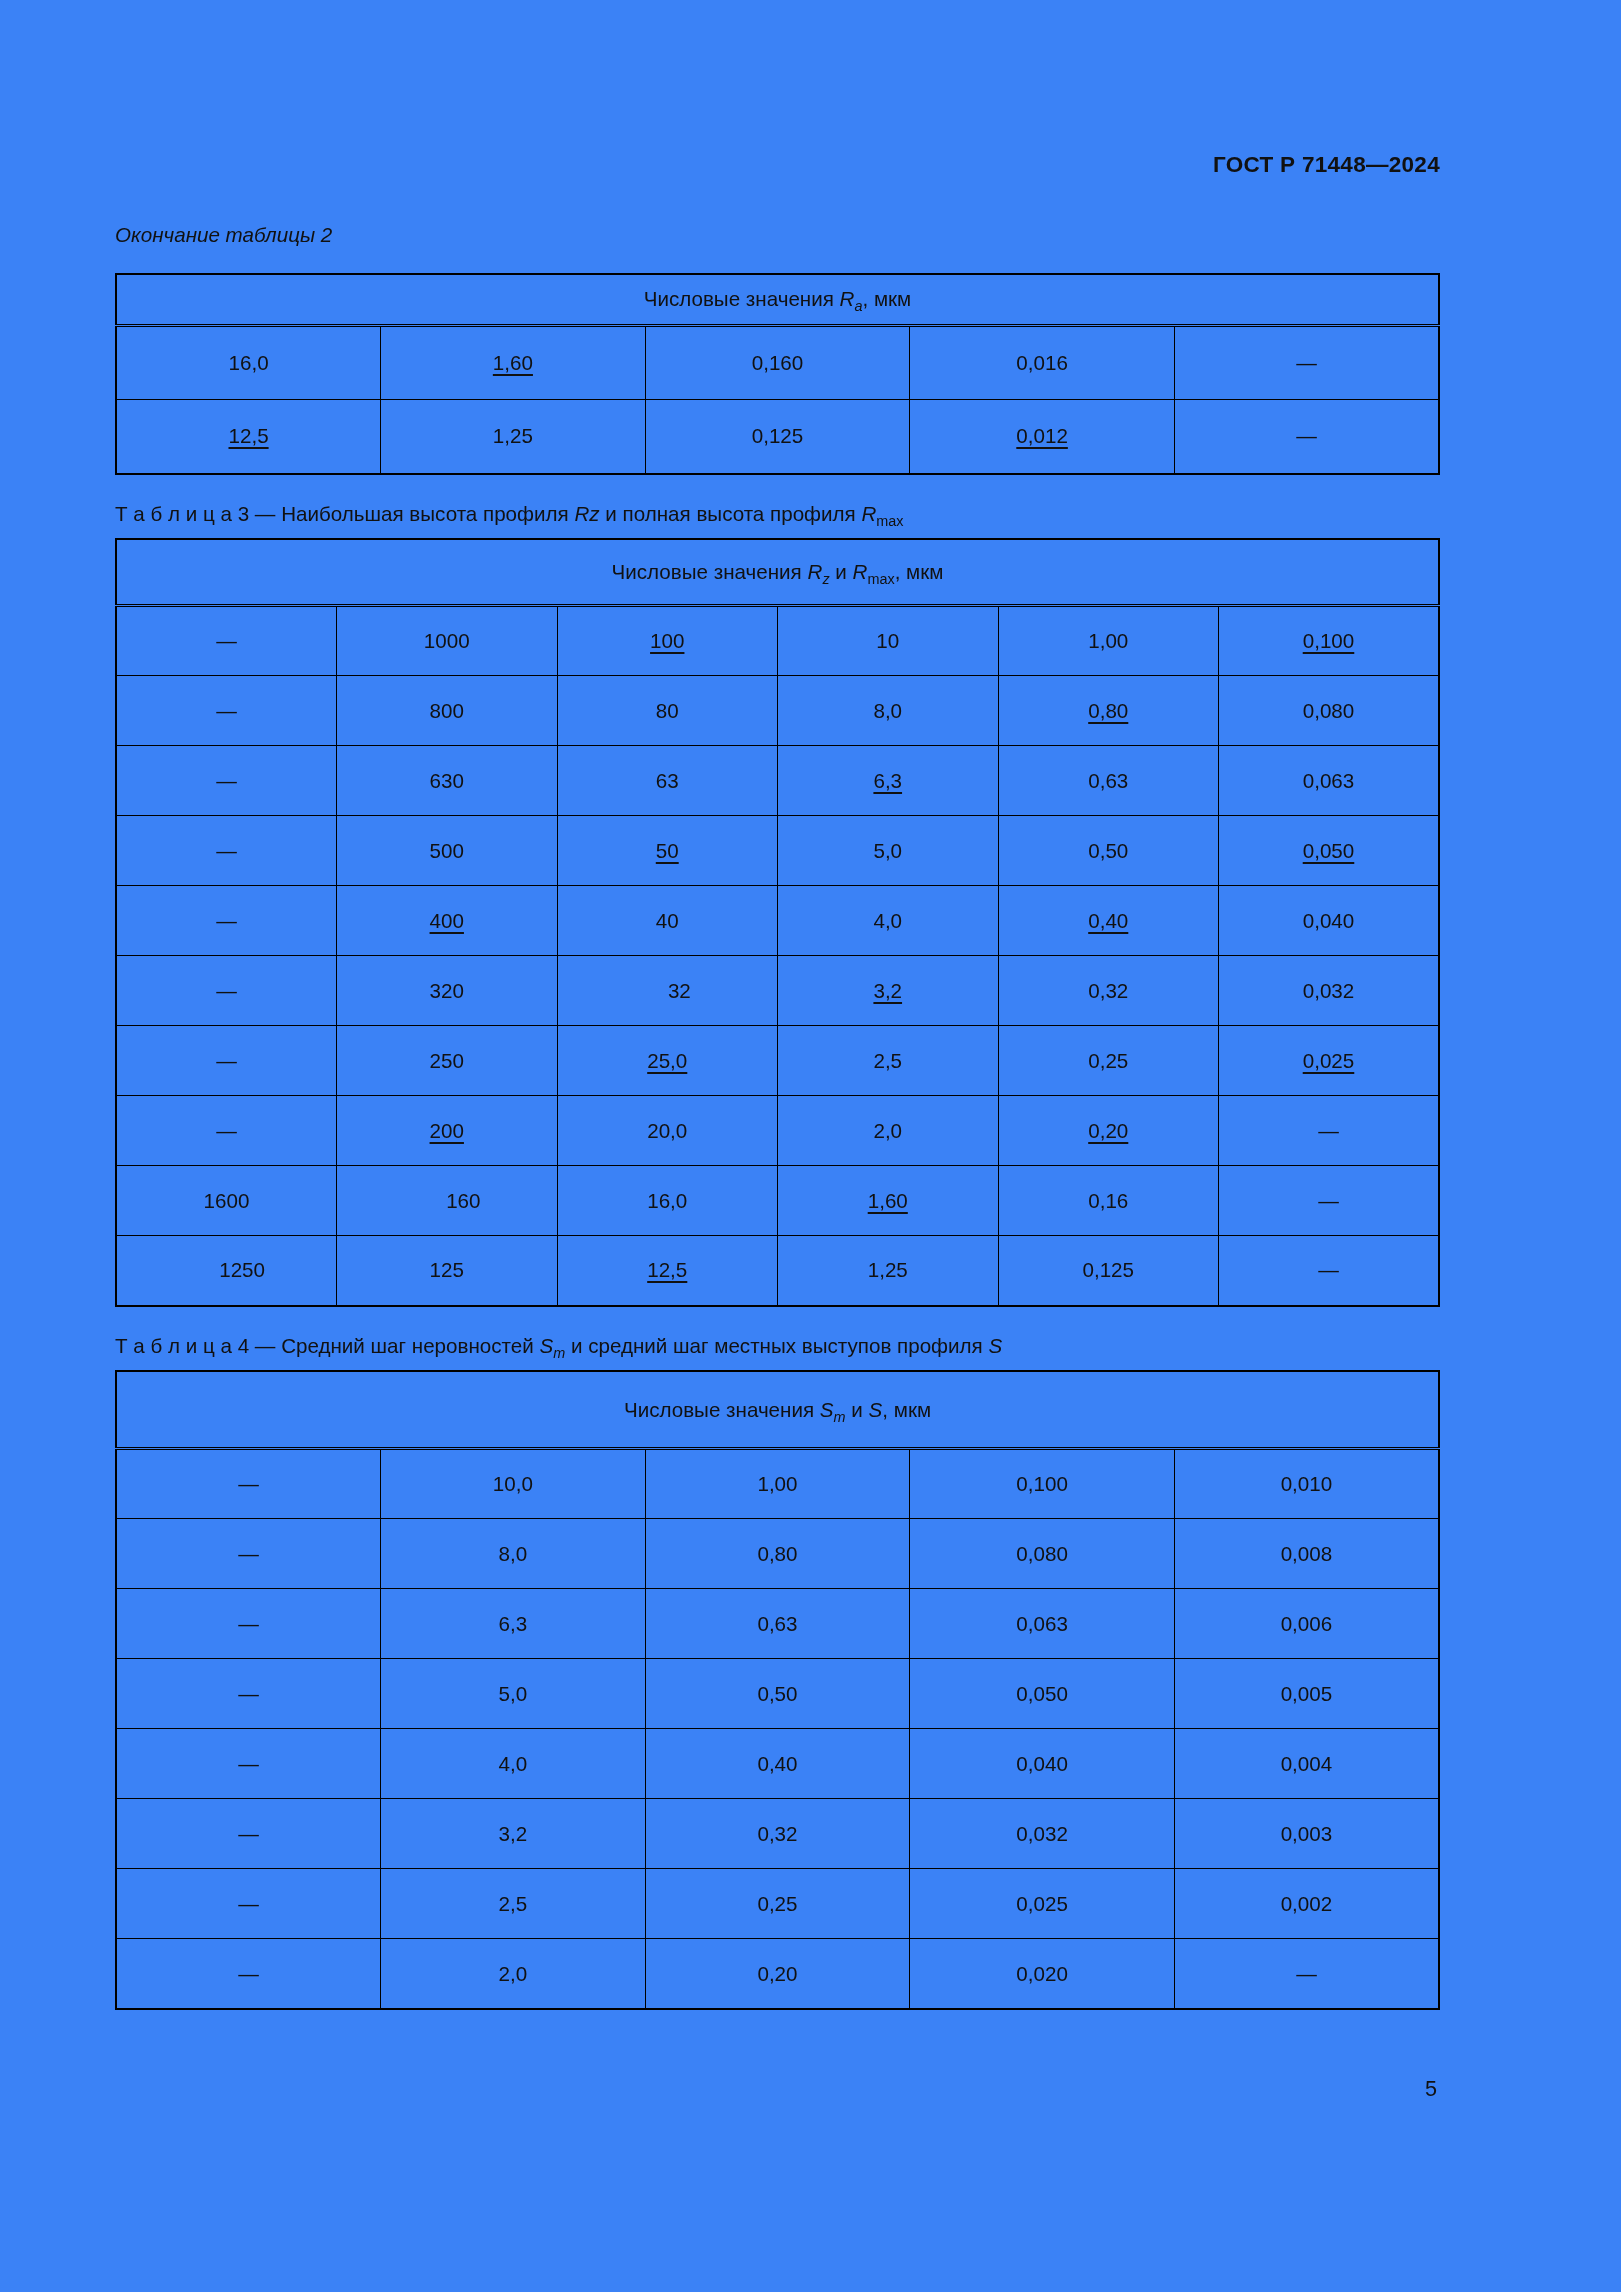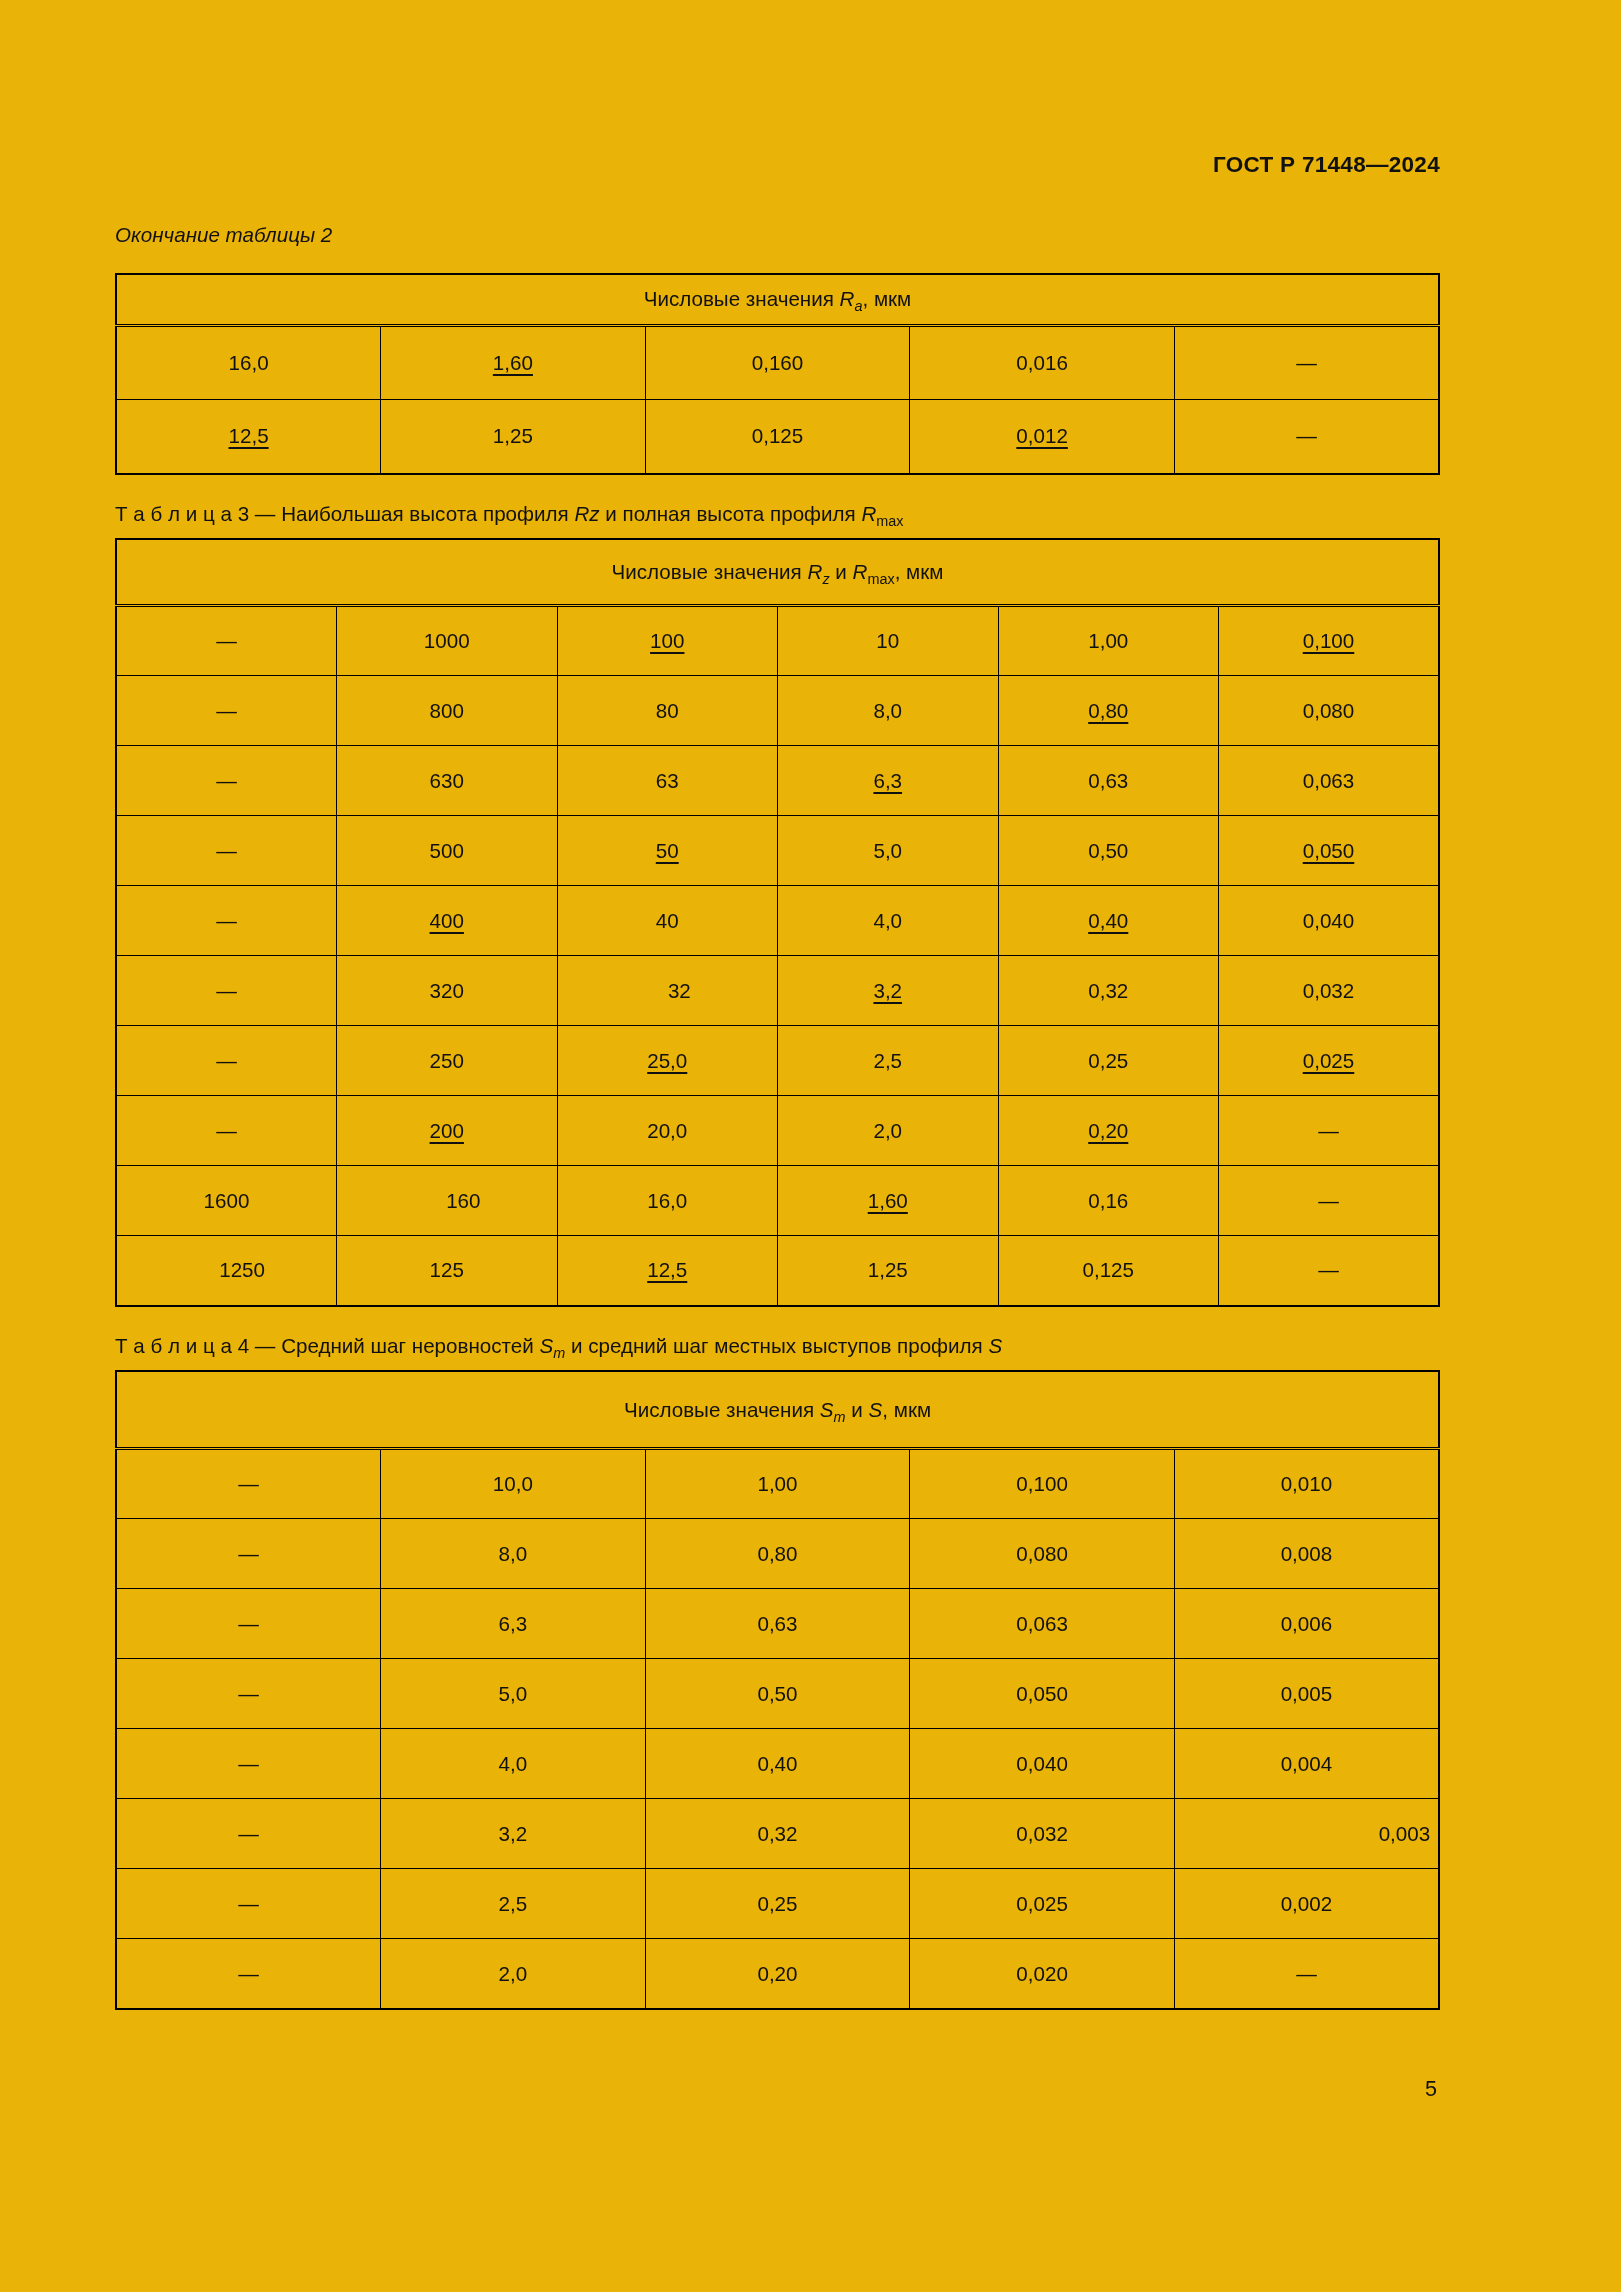--- a/index.html
+++ b/index.html
@@ -1,20 +1,20 @@
 <!DOCTYPE html>
 <html><head>
 <meta charset="utf-8">
 <style>
   * { box-sizing: border-box; }
   html, body { margin: 0; padding: 0; background: #ffffff; }
   .page {
     width: 1621px;
     height: 2293px;
-    background: #eab308;
+    background: #3b82f6;
     position: relative;
     font-family: "Liberation Sans", "DejaVu Sans", sans-serif;
     color: #111111;
     overflow: hidden;
   }
   .inner { padding: 152px 181px 0 115px; }
   .doc-code {
     text-align: right;
     font-weight: 700;
     font-size: 22.5px;
@@ -230,21 +230,21 @@
             <td style="width: 20%;">4,0</td>
             <td style="width: 20%;">0,40</td>
             <td style="width: 20%;">0,040</td>
             <td style="width: 20%;">0,004</td>
           </tr>
           <tr>
             <td style="width: 20%;">—</td>
             <td style="width: 20%;">3,2</td>
             <td style="width: 20%;">0,32</td>
             <td style="width: 20%;">0,032</td>
-            <td style="width: 20%; text-align: right;">0,003</td>
+            <td style="width: 20%;">0,003</td>
           </tr>
           <tr>
             <td style="width: 20%;">—</td>
             <td style="width: 20%;">2,5</td>
             <td style="width: 20%;">0,25</td>
             <td style="width: 20%;">0,025</td>
             <td style="width: 20%;">0,002</td>
           </tr>
           <tr>
             <td style="width: 20%;">—</td>

